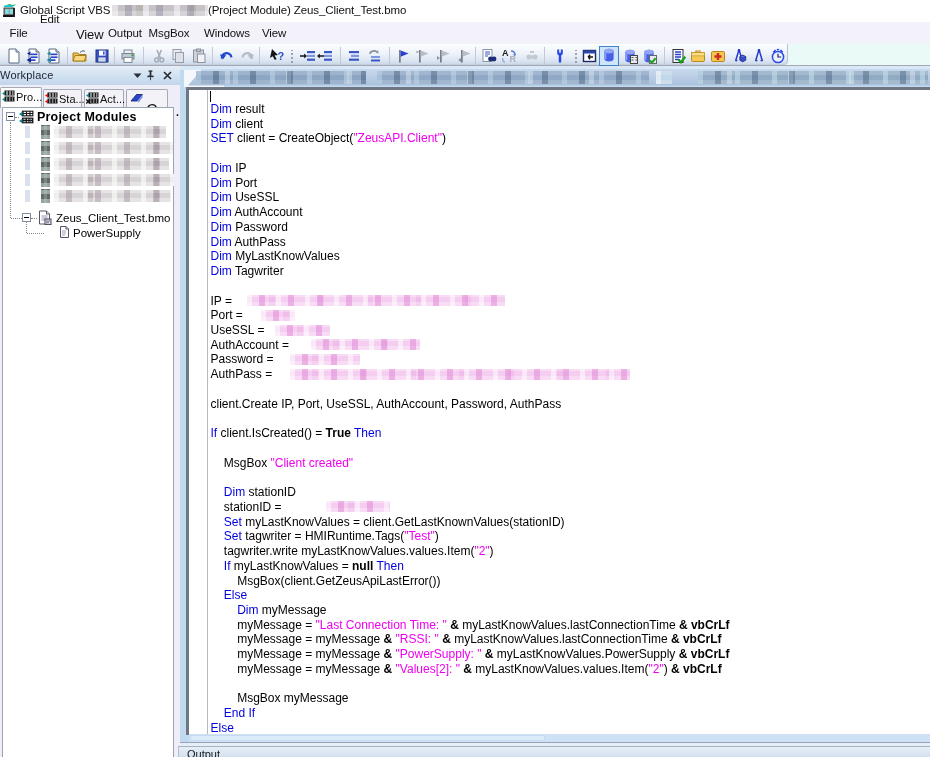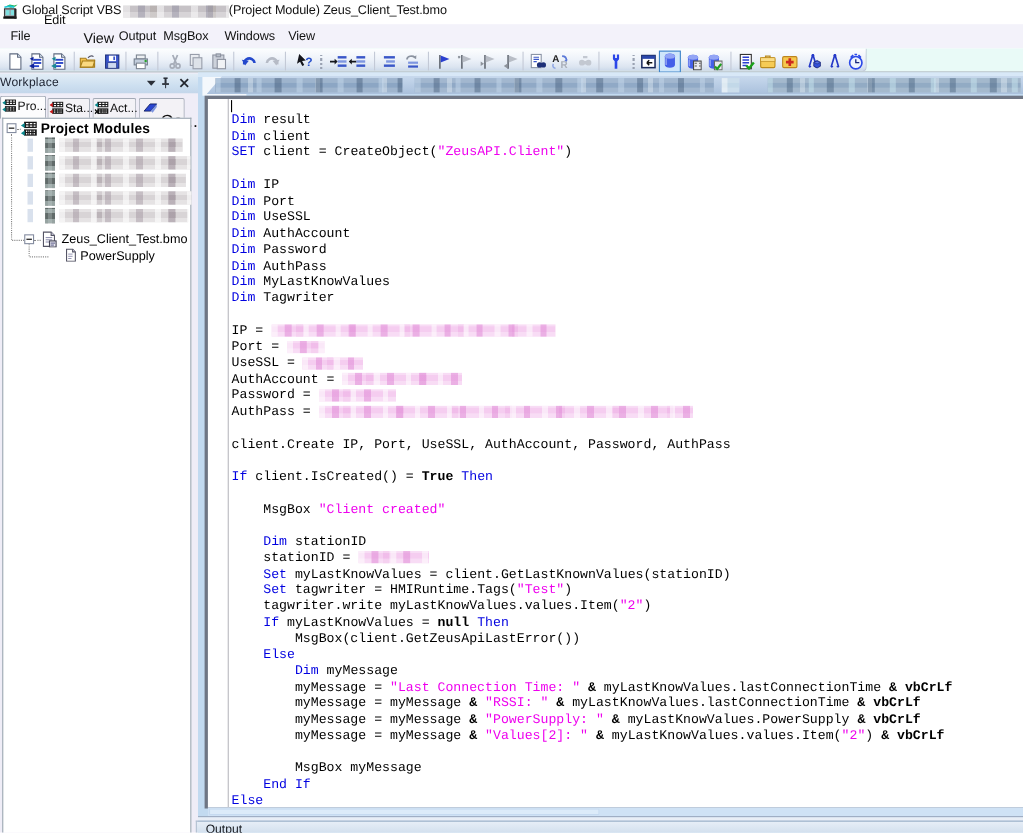--- a/index.html
+++ b/index.html
@@ -1,18 +1,18 @@
 <!DOCTYPE html>
 <html><head><meta charset="utf-8"><style>
 *{margin:0;padding:0;box-sizing:border-box}
 body{width:930px;height:757px;position:relative;overflow:hidden;background:#fff;
  font-family:"Liberation Sans",sans-serif;}
 .abs{position:absolute}
 .mos{position:absolute}
-pre.code{position:absolute;left:210.5px;top:102px;font-family:Liberation Mono, monospace;
+pre.code{position:absolute;left:210.5px;top:102px;font-family:Liberation Sans, sans-serif;
  font-size:12px;line-height:14.73px;color:#000;letter-spacing:0}
 pre.code .k{color:#0000E0}
 pre.code .s{color:#EE00EE}
 pre.code .b{font-weight:bold}
 .sep{position:absolute;top:47px;width:1px;height:17px;background:#c3c9d6}
 .grip{position:absolute;top:50px;width:2px;height:13px;
  background-image:repeating-linear-gradient(0deg,#9aa2b2 0 2px,transparent 2px 4px)}
 .dotv{position:absolute;border-left:1px dotted #888}
 .doth{position:absolute;border-top:1px dotted #888}
 .expander{position:absolute;width:9px;height:9px;background:#fff;border:1px solid #848ca0}

